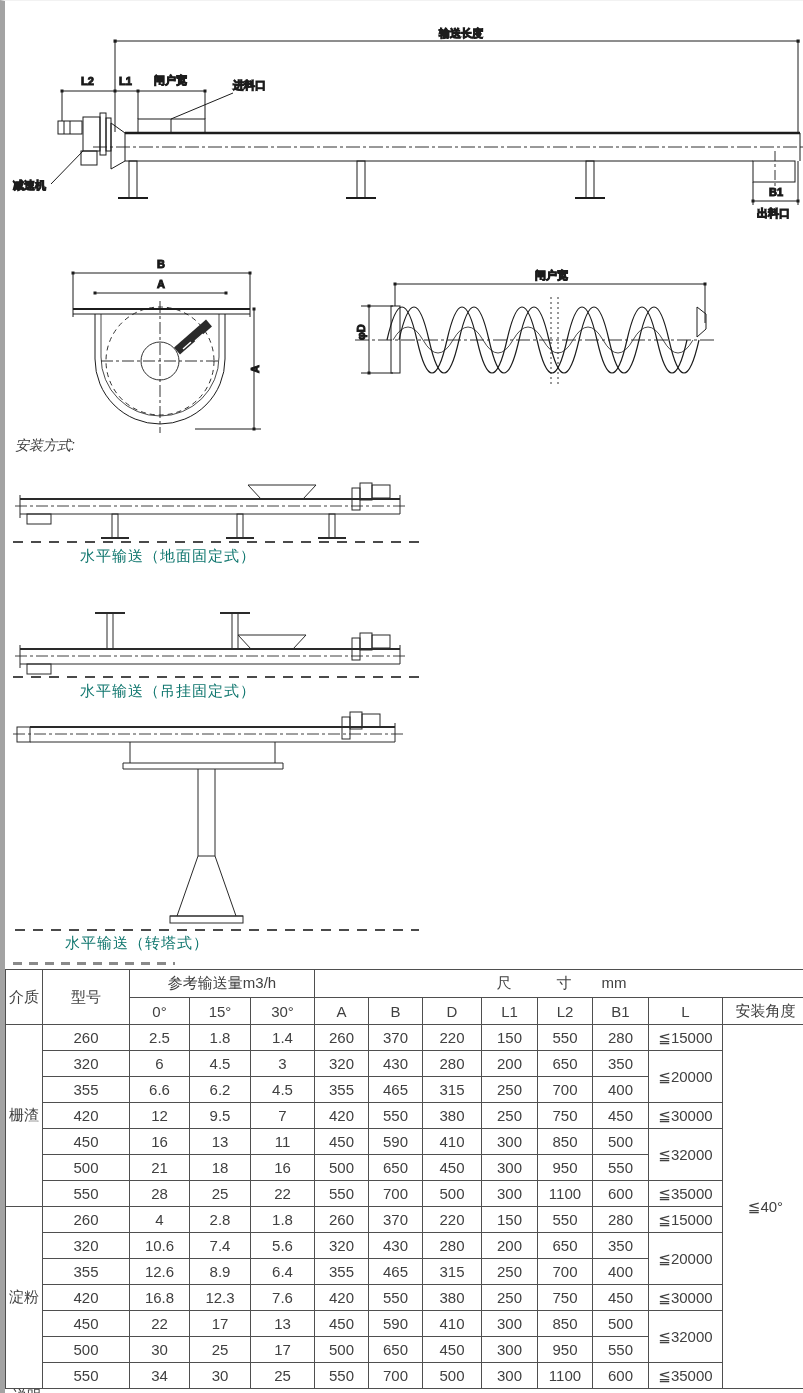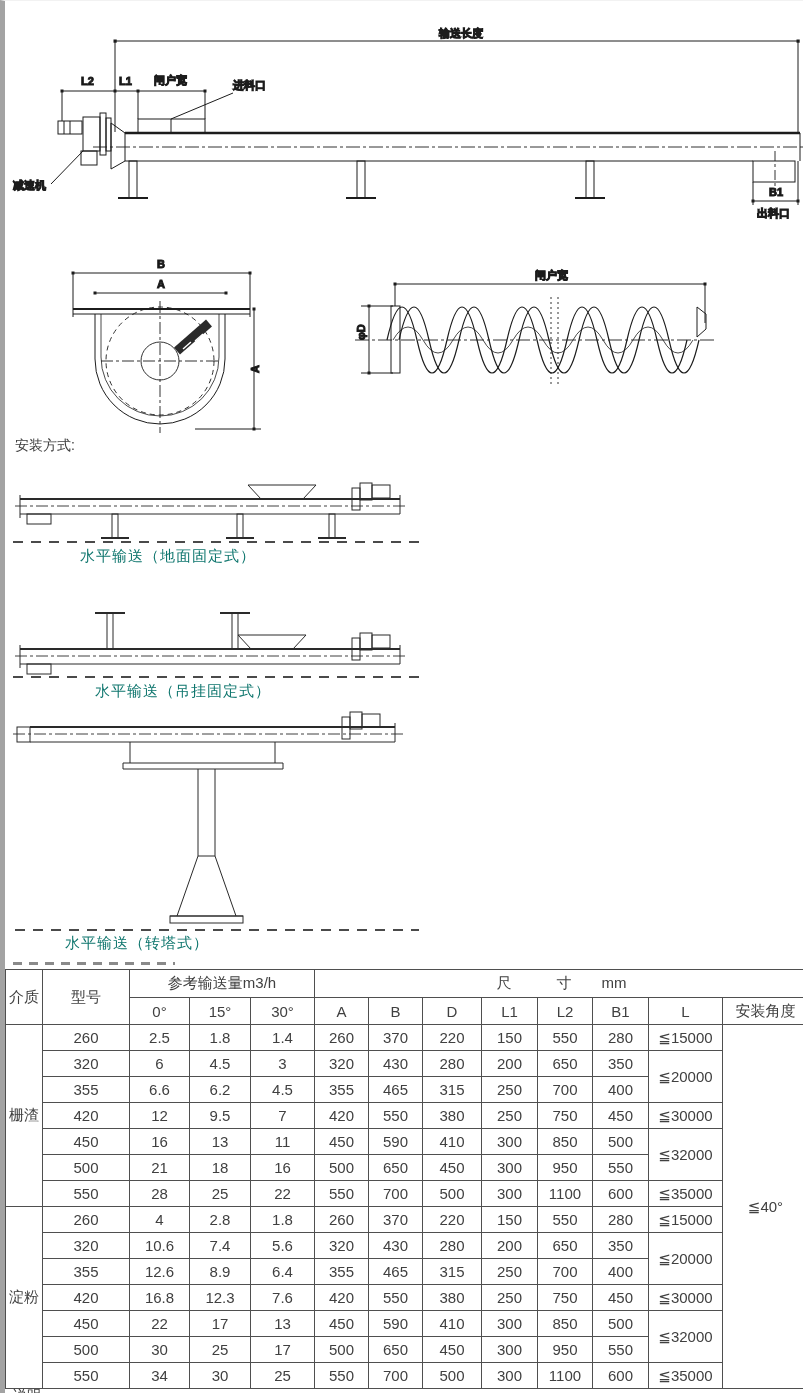--- a/index.html
+++ b/index.html
@@ -155,21 +155,21 @@
     <path stroke-width="1.2" d="M382,339 q15,-66 30,0 q15,66 30,0 q15,-66 30,0 q15,66 30,0 q15,-66 30,0 q15,66 30,0 q15,-66 30,0 q15,66 30,0 q15,-66 30,0 q15,66 30,0"></path>
     <path stroke-width="1.2" d="M394,339 q15,-66 30,0 q15,66 30,0 q15,-66 30,0 q15,66 30,0 q15,-66 30,0 q15,66 30,0 q15,-66 30,0 q15,66 30,0 q15,-66 30,0 q15,66 30,0"></path>
     <path stroke-width="0.8" d="M388,339 q15,-26 30,0 q15,26 30,0 q15,-26 30,0 q15,26 30,0 q15,-26 30,0 q15,26 30,0 q15,-26 30,0 q15,26 30,0 q15,-26 30,0 q15,26 30,0"></path>
 
     <path d="M692,306 l9,7 v15 l-9,8 z"></path>
 
     <line x1="546" y1="296" x2="546" y2="384" stroke-dasharray="2 3" stroke-width="0.9"></line>
     <line x1="553" y1="296" x2="553" y2="384" stroke-dasharray="2 3" stroke-width="0.9"></line>
   </svg>
 
-  <div class="txtblock" style="top:434px;">安装方式:</div>
+  <div class="txtblock" style="top:434px;font-style:italic;">安装方式:</div>
 
   <svg style="left:0;top:0;" width="803" height="560" viewBox="0 0 803 560" stroke="#2a2a2a" stroke-width="1" fill="none">
     <line x1="15" y1="498" x2="395" y2="498" stroke-width="2.2"></line>
     <line x1="15" y1="513" x2="395" y2="513"></line>
     <line x1="15" y1="494" x2="15" y2="517"></line>
     <line x1="395" y1="494" x2="395" y2="513"></line>
     <line x1="10" y1="505" x2="400" y2="505" stroke-dasharray="12 3 3 3" stroke-width="0.9"></line>
     <rect x="22" y="513" width="24" height="10"></rect>
     <rect x="107" y="513" width="6" height="24"></rect>
     <line x1="96" y1="537" x2="124" y2="537" stroke-width="2"></line>
@@ -195,21 +195,21 @@
     <line x1="15" y1="644" x2="15" y2="667"></line>
     <line x1="395" y1="644" x2="395" y2="663"></line>
     <line x1="10" y1="655" x2="400" y2="655" stroke-dasharray="12 3 3 3" stroke-width="0.9"></line>
     <rect x="22" y="663" width="24" height="10"></rect>
     <path d="M233,634 L301,634 L288,648 L246,648 Z"></path>
     <rect x="347" y="637" width="8" height="22"></rect>
     <rect x="355" y="632" width="12" height="17"></rect>
     <rect x="367" y="634" width="18" height="13"></rect>
     <line x1="8" y1="676" x2="414" y2="676" stroke-dasharray="10 8" stroke-width="2" stroke="#4a4a4a"></line>
   </svg>
-  <div class="caption" style="left:90px;top:681px;">水平输送（吊挂固定式）</div>
+  <div class="caption" style="left:75px;top:681px;">水平输送（吊挂固定式）</div>
 
   <svg style="left:0;top:0;" width="803" height="940" viewBox="0 0 803 940" stroke="#2a2a2a" stroke-width="1" fill="none">
     <rect x="12" y="726" width="13" height="15"></rect>
     <line x1="25" y1="726" x2="390" y2="726" stroke-width="2.2"></line>
     <line x1="25" y1="741" x2="390" y2="741"></line>
     <line x1="390" y1="722" x2="390" y2="741"></line>
     <line x1="8" y1="733" x2="398" y2="733" stroke-dasharray="12 3 3 3" stroke-width="0.9"></line>
     <rect x="337" y="716" width="8" height="22"></rect>
     <rect x="345" y="711" width="12" height="17"></rect>
     <rect x="357" y="713" width="18" height="13"></rect>

